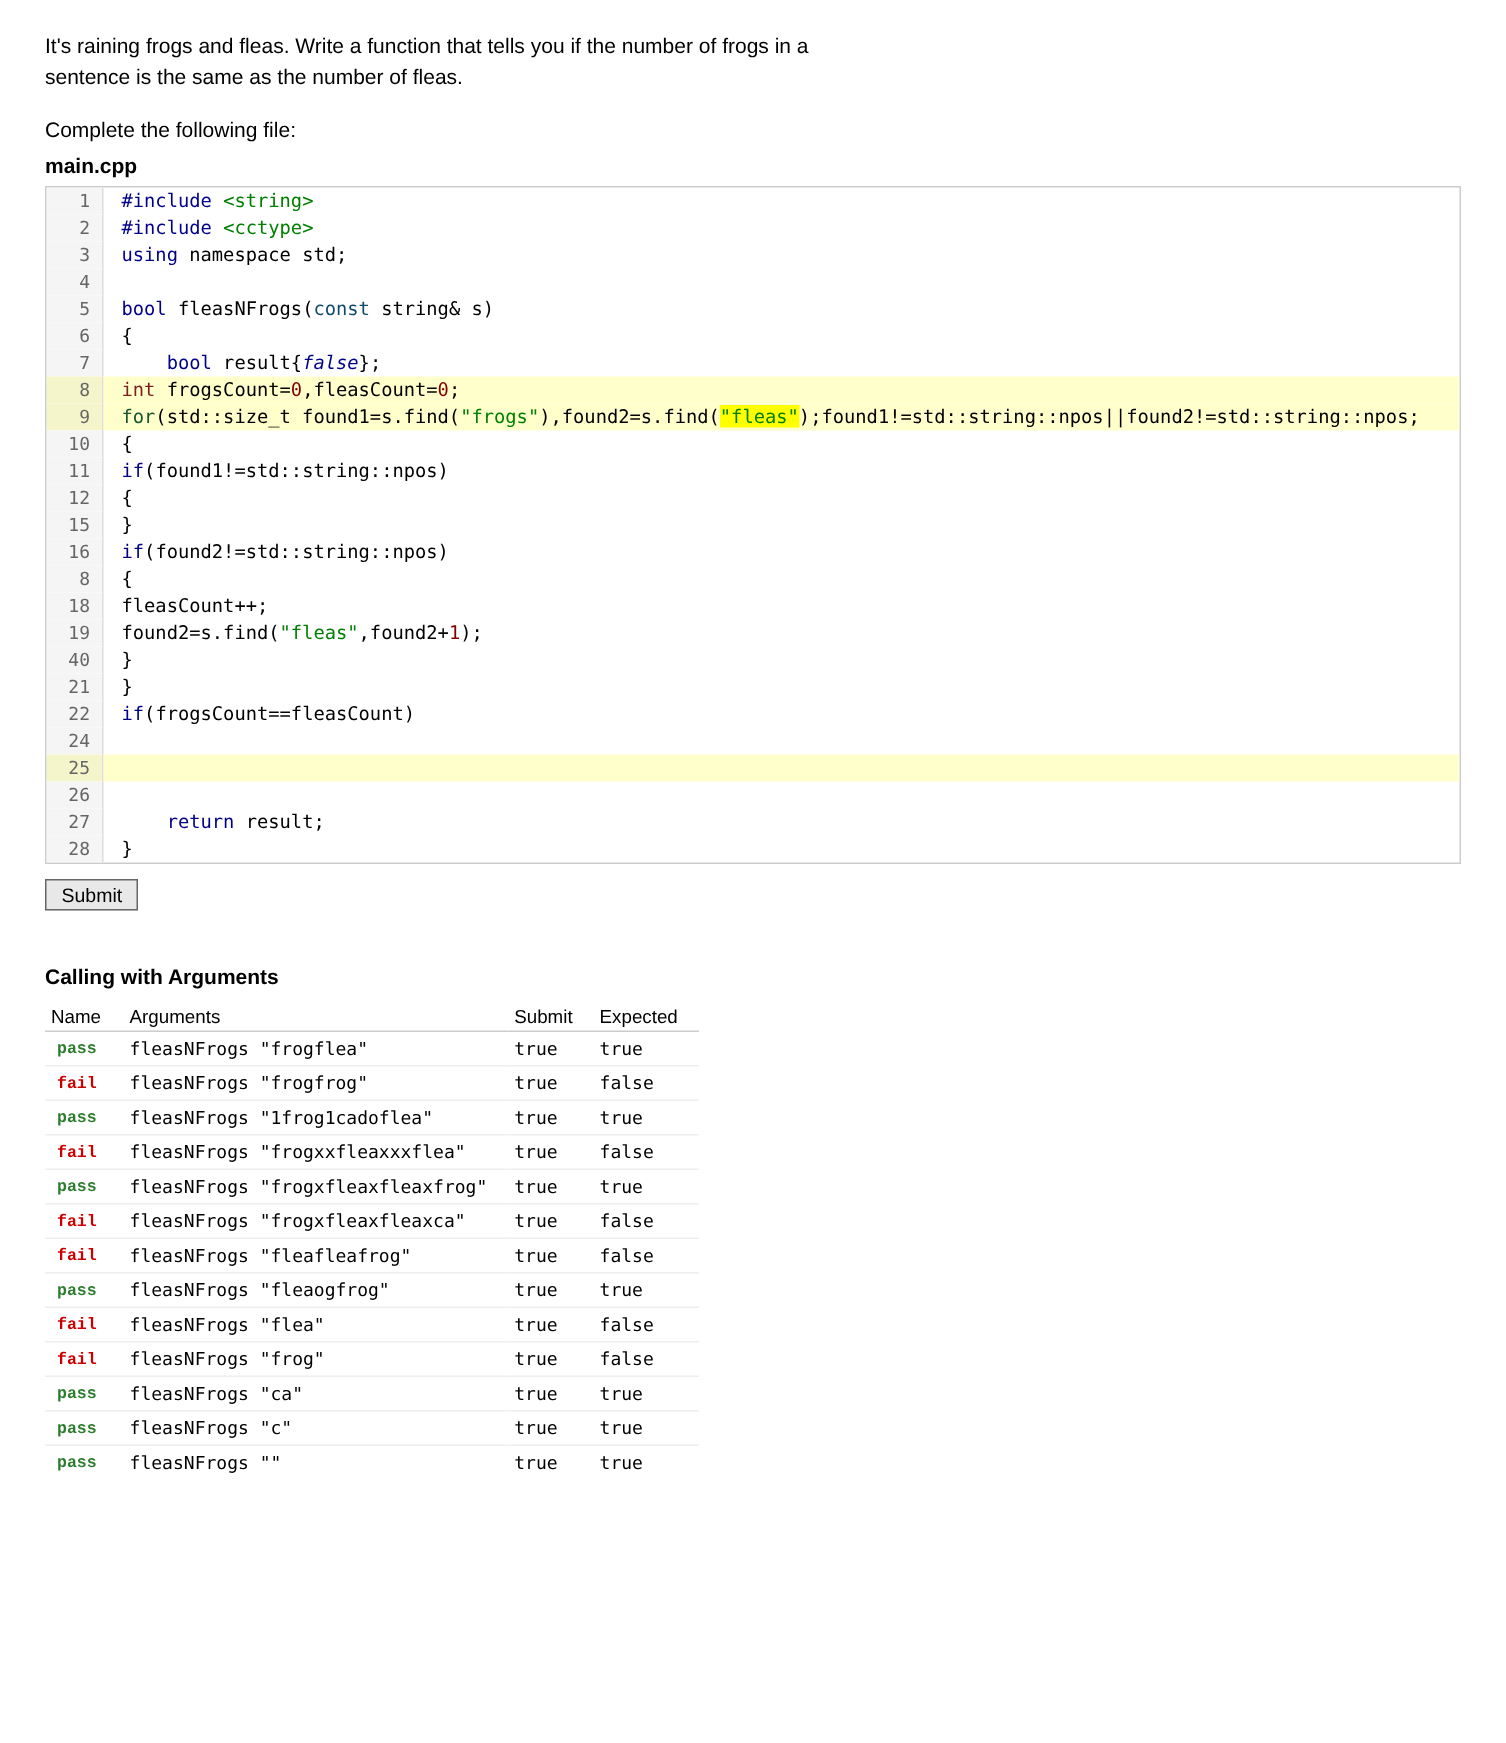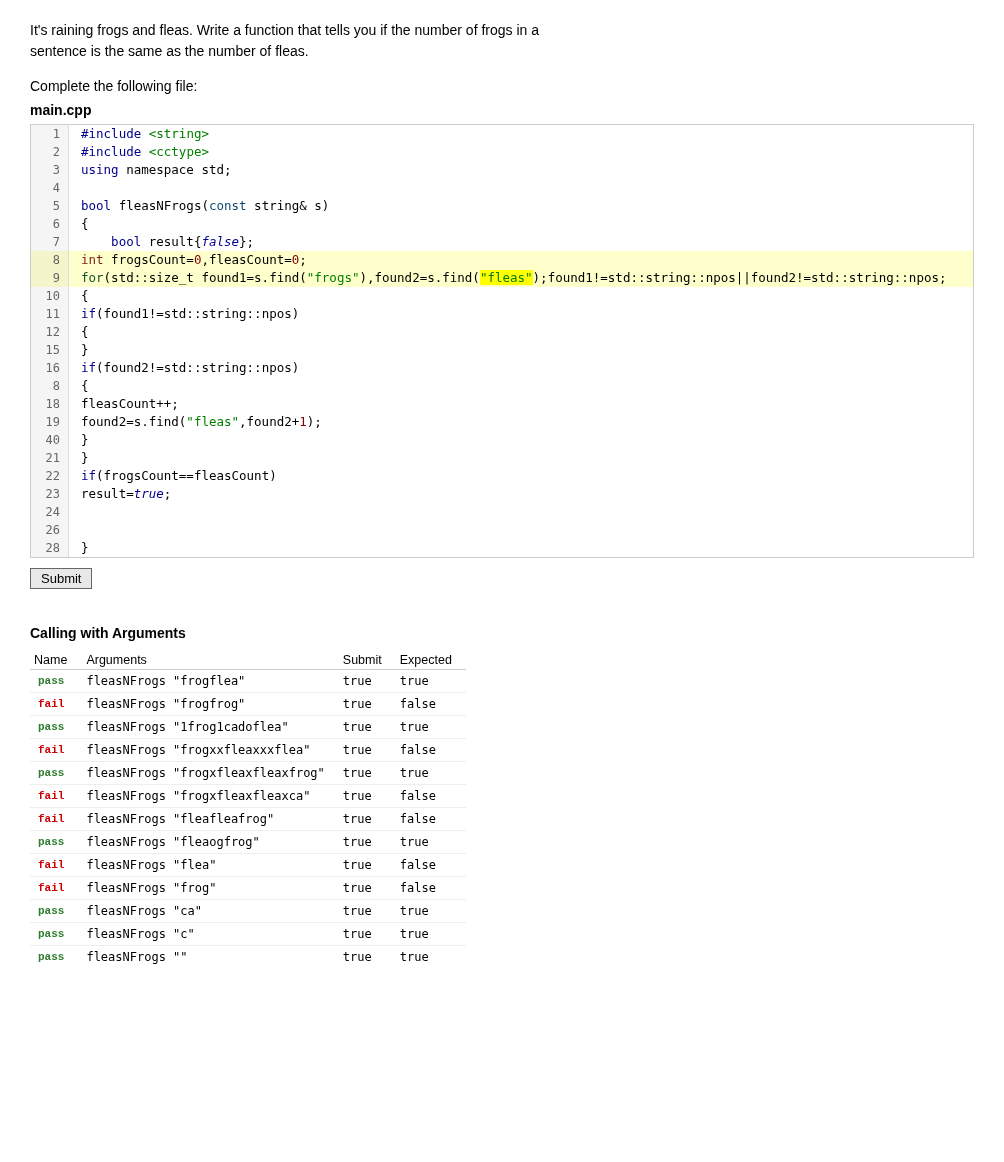--- a/index.html
+++ b/index.html
@@ -198,30 +198,34 @@
     </div>
     <div class="code-line">
       <span class="line-num">21</span>
       <span class="line-code">}</span>
     </div>
     <div class="code-line">
       <span class="line-num">22</span>
       <span class="line-code"><span style="color:#00008b">if</span>(frogsCount==fleasCount)</span>
     </div>
     <div class="code-line">
-      <span class="line-num">23</span>
-      <span class="line-code">result=<span style="color:#00008b;font-style:italic">true</span>;</span>
-    </div>
-    <div class="code-line">
       <span class="line-num">24</span>
       <span class="line-code"></span>
     </div>
+    <div class="code-line line-highlighted">
+      <span class="line-num">25</span>
+      <span class="line-code"></span>
+    </div>
     <div class="code-line">
       <span class="line-num">26</span>
       <span class="line-code"></span>
+    </div>
+    <div class="code-line">
+      <span class="line-num">27</span>
+      <span class="line-code">    <span style="color:#00008b">return</span> result;</span>
     </div>
     <div class="code-line">
       <span class="line-num">28</span>
       <span class="line-code">}</span>
     </div>
   </div>
 
 <button class="submit-btn">Submit</button>
 
 

